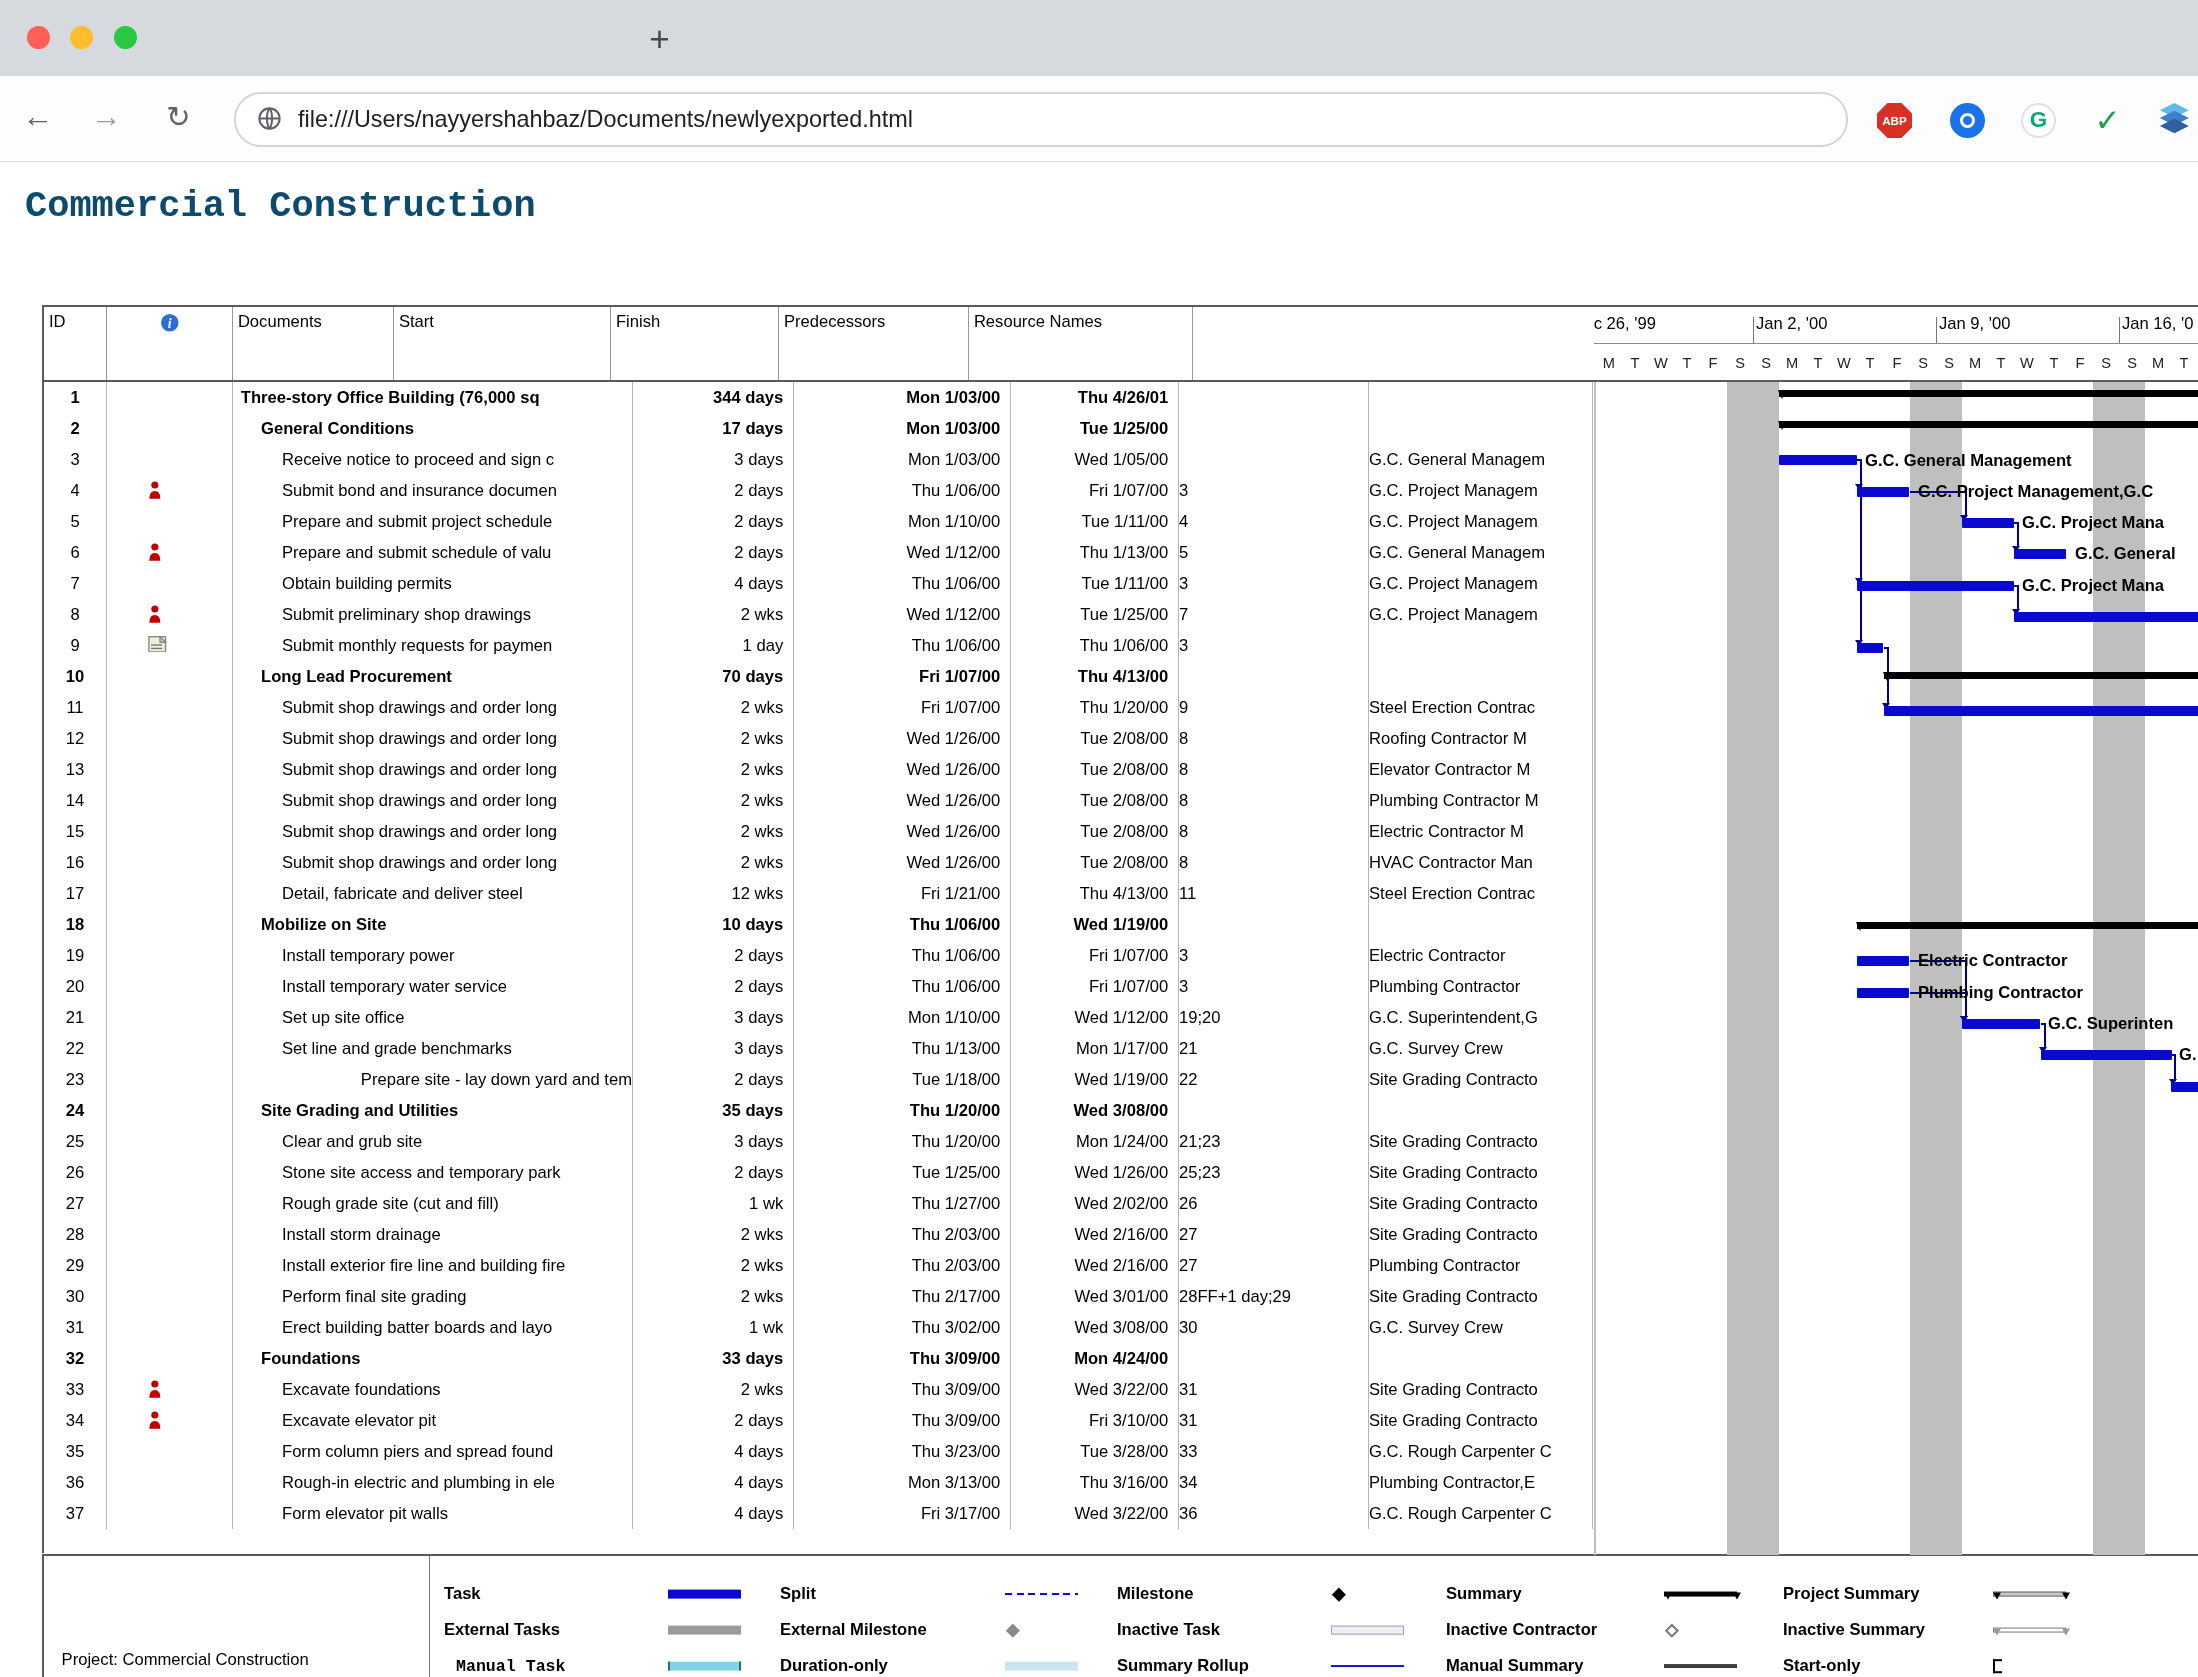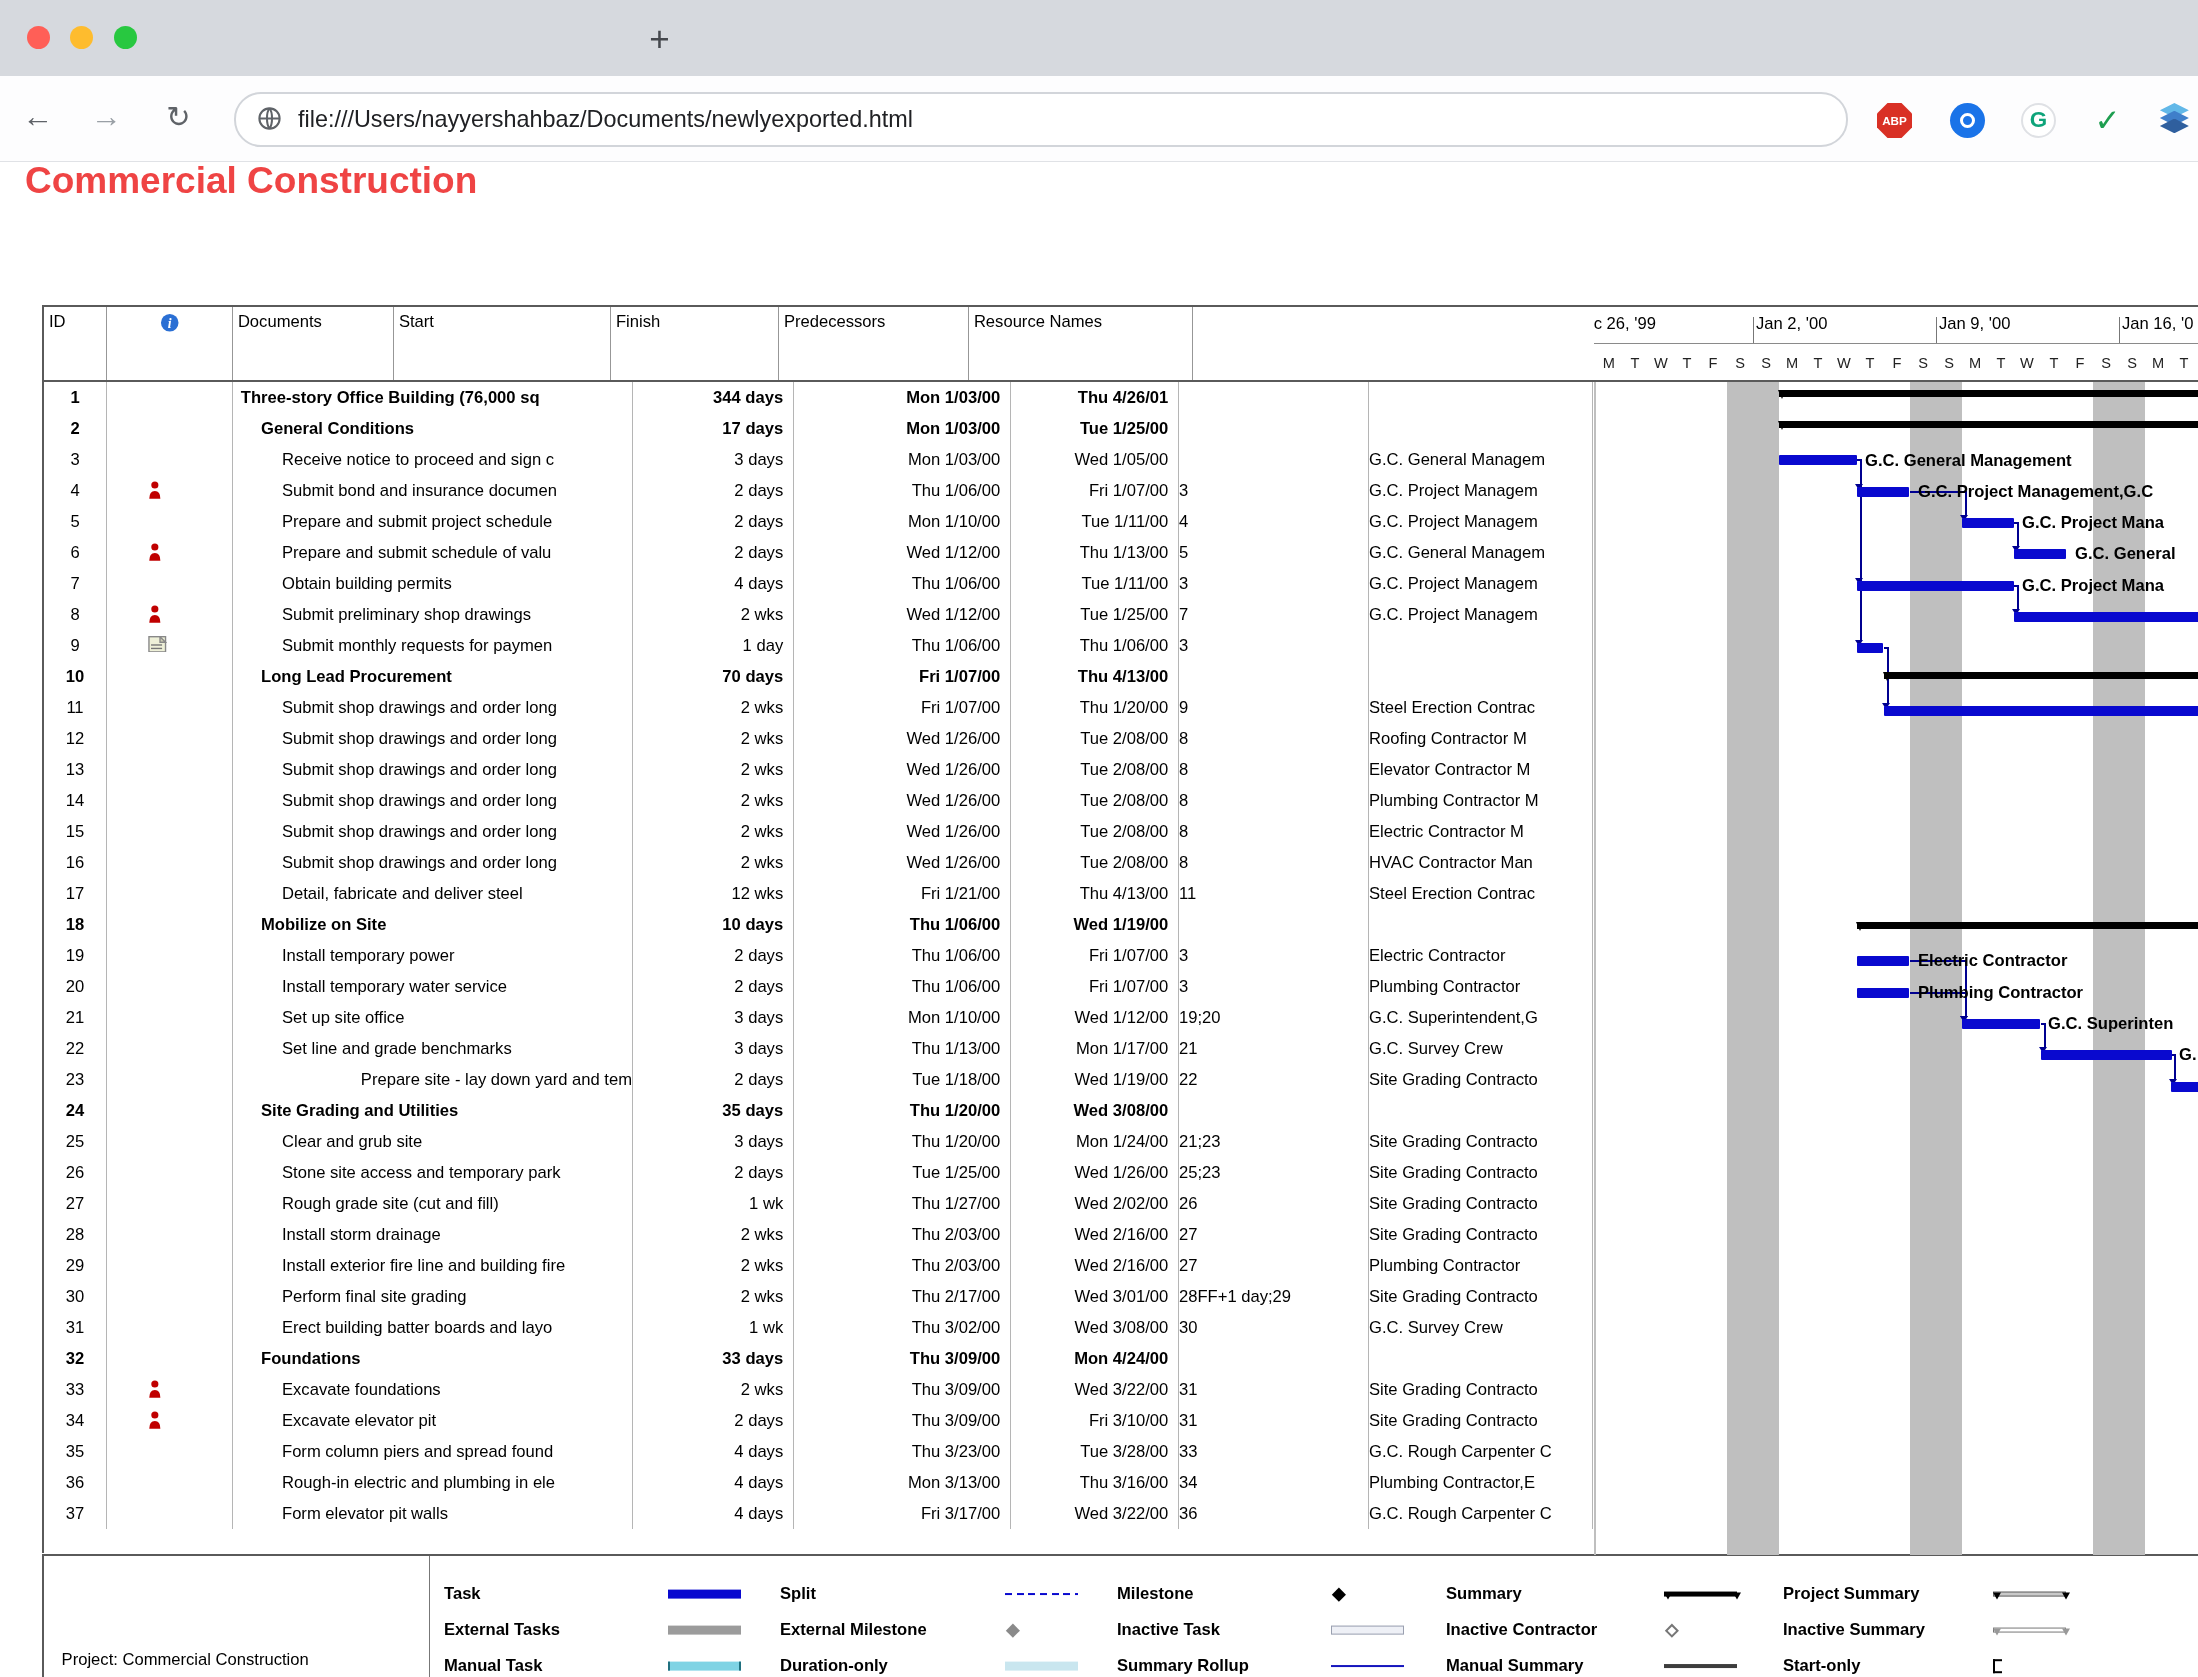--- a/index.html
+++ b/index.html
@@ -30,21 +30,21 @@
 .ext{position:absolute;top:103px;width:35px;height:35px;text-align:center}
 .ext-abp{background:#d93025;color:#fff;font-size:11.7px;font-weight:bold;line-height:35px;clip-path:polygon(30% 0,70% 0,100% 30%,100% 70%,70% 100%,30% 100%,0 70%,0 30%)}
 .ext-blue{background:#1a73e8;border-radius:50%}
 .bluedot{position:absolute;left:9.8px;top:9.8px;width:15.6px;height:15.6px;border:3.9px solid #fff;border-radius:50%;display:block}
 .ext-g{background:#fff;border:2px solid #dfe1e5;border-radius:50%;color:#0ea47a;font-weight:bold;font-size:22.4px;line-height:30px}
 .ext-check{color:#1e9e50;font-size:31px;line-height:35px;font-weight:bold}
 .ly{position:absolute;left:2.9px;width:29px;height:14.6px;clip-path:polygon(50% 0,100% 50%,50% 100%,0 50%);display:block}
 .l1{top:0;background:#62b8e8}.l2{top:7.8px;background:#3f7fca}.l3{top:15.6px;background:#2f5f9e}
 
 
-#page-title{position:absolute;left:25px;top:160px;font-family:Liberation Sans, sans-serif;font-size:37px;font-weight:bold;color:#ef4444}
+#page-title{position:absolute;left:25px;top:185px;font-family:Liberation Mono, monospace;font-size:37px;font-weight:bold;color:#0c4a6e}
 
 #sheet{position:absolute;left:42px;top:305px;width:2156px;height:1248px;border-top:2px solid #5a5a5a;border-left:2px solid #5a5a5a;background:#fff}
 .sheet-hr{position:absolute;left:0;top:73px;width:2156px;height:2px;background:#5a5a5a;z-index:6}
 #thead{position:absolute;left:0;top:0;width:1550px;height:73px;display:flex;background:#fff;z-index:5}
 .hcell{border-right:1px solid #979797;font-size:16.6px;padding:4.9px 0 0 4.9px;overflow:hidden;white-space:nowrap;height:73px}
 .hcell.center{text-align:center;padding-left:0;padding-top:5.9px}
 #tbody{position:absolute;left:0;top:75px;width:1550px;z-index:4}
 .trow{display:flex;height:31px}
 .trow.bold{font-weight:bold}
 .cell{border-right:1px solid #b5b5b5;font-size:16.6px;line-height:31px;overflow:hidden;white-space:nowrap;height:31px}
@@ -665,21 +665,21 @@
         <div class="lg-label" style="left: 1402px; top: 74px;">Inactive Contractor</div>
         <div class="lg-sample" style="left: 1620px; top: 74px;">
           <i class="dia" style="background:#fff;border:2px solid #777"></i>
         </div>
         <div class="lg-label" style="left: 1739px; top: 74px;">Inactive Summary</div>
         <div class="lg-sample" style="left: 1949px; top: 74px;">
           <i class="sb" style="height:5.9px;background:#fff;border:1px solid #777"></i>
           <i class="ltri" style="left:0;border-top-color:#999"></i>
           <i class="ltri" style="right:2.9px;border-top-color:#999"></i>
         </div>
-        <div class="lg-label" style="left: 400px; top: 110px;">Manual Task</div>
+        <div class="lg-label" style="left: 412px; top: 110px; font-family: Liberation Mono, monospace;">Manual Task</div>
         <div class="lg-sample" style="left: 624px; top: 110px;">
           <i class="sb" style="background:#7fd3e4;border-left:2.9px solid #20707f;border-right:2.9px solid #20707f"></i>
         </div>
         <div class="lg-label" style="left: 736px; top: 110px;">Duration-only</div>
         <div class="lg-sample" style="left: 961px; top: 110px;">
           <i class="sb" style="background:#c9e6ef"></i>
         </div>
         <div class="lg-label" style="left: 1073px; top: 110px;">Summary Rollup</div>
         <div class="lg-sample" style="left: 1287px; top: 110px;">
           <i class="sb" style="height:2.9px;background:#1515bd"></i>

